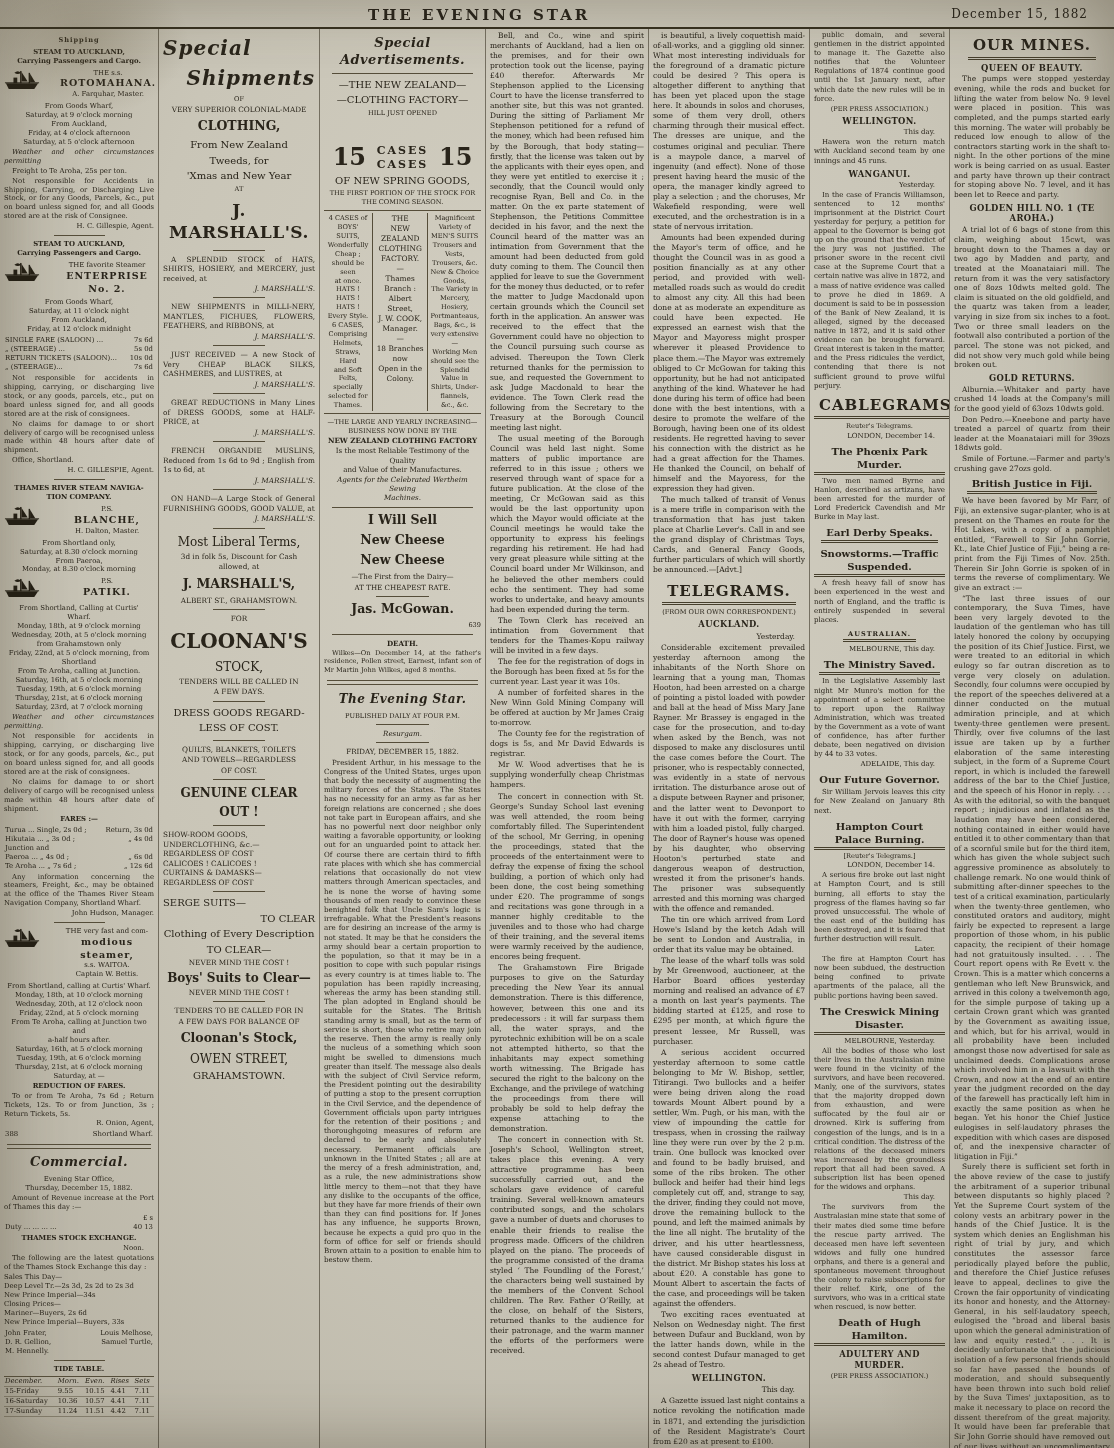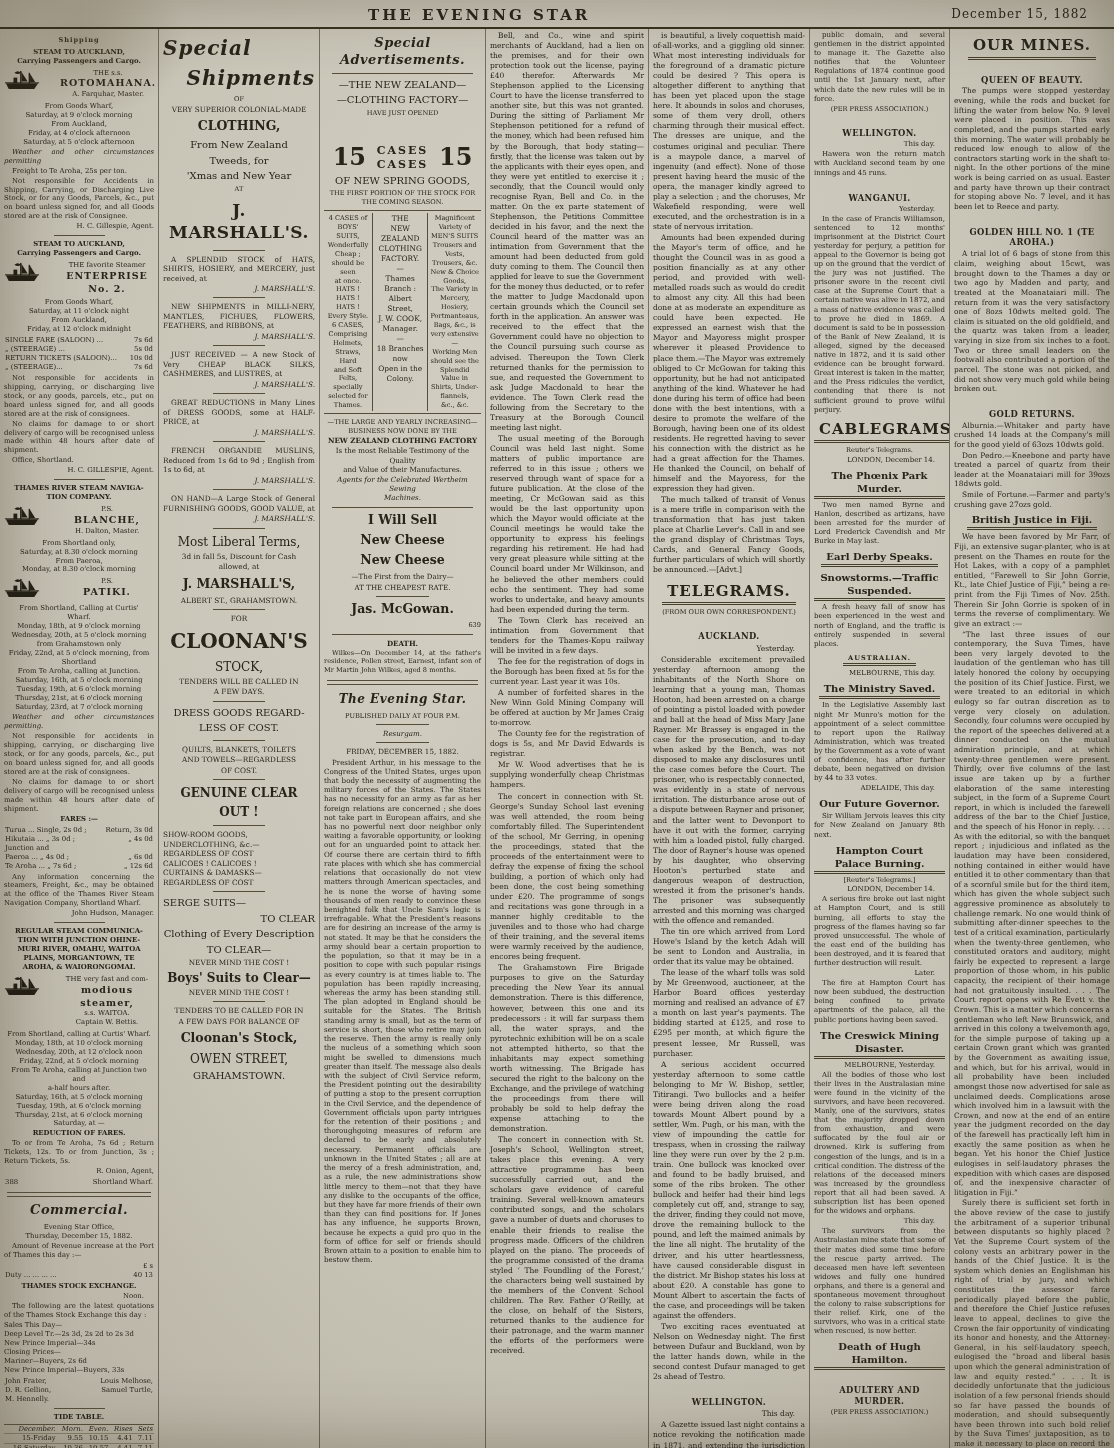--- a/index.html
+++ b/index.html
@@ -25,21 +25,21 @@
   .cols .col:nth-child(5){width:161px;font-size:7.5px;line-height:1.34;}
   .cols .col:nth-child(6){width:140px;font-size:7.0px;}
   .cols .col:nth-child(7){width:164px;font-size:7.4px;}
   .blk{margin:1px 0;}
   .p{text-indent:8px;margin:0 0 1px;}
   .pc{text-align:center;}
   .pr{text-align:right;}
   .dl{text-align:right;padding-right:10px;margin:1px 0;}
   .h1{font-size:15px;font-weight:bold;text-align:center;margin:5px 0 3px;letter-spacing:1px;}
   .h2{font-size:10px;font-weight:bold;text-align:center;margin:4px 0 2px;}
-  .h3{font-size:8.4px;font-weight:bold;text-align:center;margin:15px 0 1px;letter-spacing:.4px;}
+  .h3{font-size:8.4px;font-weight:bold;text-align:center;margin:3px 0 1px;letter-spacing:.4px;}
   .bl{font-weight:bold;font-style:italic;font-size:13px;text-align:center;margin:4px 0;letter-spacing:.5px;}
   .d1{font-size:17px;font-weight:bold;text-align:center;margin:6px 0;letter-spacing:.5px;}
   .d2{font-size:20px;font-weight:bold;text-align:center;margin:4px 0;}
   .d3{font-size:12.5px;font-weight:bold;text-align:center;margin:4px 0;}
   .script{font-style:italic;letter-spacing:1px;}
   .sm{font-size:6.6px;}
   .lg{font-size:10px;line-height:1.45;}
   .xl{font-size:12px;line-height:1.5;}
   .bold{font-weight:bold;}
   .ital{font-style:italic;}
@@ -52,21 +52,21 @@
   .lines{text-align:center;}
   .lines.al{text-align:left;}
   .ship{display:flex;gap:20px;margin:3px 0;align-items:flex-start;}
   .shipicon{flex:0 0 auto;}
   .shiplines{flex:1;text-align:center;}
   .shiplines div:nth-child(2){font-size:9.5px;font-weight:bold;letter-spacing:1px;}
   .tbl{width:100%;border-collapse:collapse;margin:2px 0;font-size:inherit;}
   .tbl td{padding:0 1px;vertical-align:top;}
   .tbl:not(.grid) td:last-child{text-align:right;}
   .tbl.grid{border-top:1px solid #554d39;border-bottom:1px solid #554d39;}
-  .tbl.grid td{text-align:right;border-bottom:1px solid rgba(85,77,57,.5);}
+  .tbl.grid td{text-align:left;border-bottom:1px solid rgba(85,77,57,.5);}
   .tbl.grid tr:first-child td{font-style:italic;}
   .box3{display:flex;align-items:stretch;border-top:1px solid #554d39;border-bottom:1px solid #554d39;margin:4px 0;padding:2px 0;}
   .box3 .cell{flex:1;padding:1px 2px;text-align:center;font-size:6.6px;line-height:1.35;}
   .box3 .cell+.cell{border-left:1px solid #554d39;}
   .box3.factory .cell:nth-child(2){flex:1.15;font-size:7.4px;}
   .box3.cases{border:none;padding:0;margin:2px 0;}
   .box3.cases .cell{border:none !important;font-weight:bold;margin-top:24px;}
   .box3.cases .cell:first-child,.box3.cases .cell:last-child{font-size:24px;line-height:1.1;}
   .box3.cases .cell:nth-child(2){font-size:11px;letter-spacing:2px;line-height:1.2;}
 </style>
@@ -257,27 +257,20 @@
             </tr>
             <tr>
               <td>Te Aroha ...  „  7s 6d ;</td>
               <td>„  12s 6d</td>
             </tr>
           </tbody>
         </table>
         <div class="blk p">Any information concerning the steamers, Freight, &amp;c., may be obtained at the office of the Thames River Steam Navigation Company, Shortland Wharf.</div>
         <div class="blk pr">John Hudson, Manager.</div>
         <div class="blk rule"></div>
-        <div class="blk lines bold">
-          <div>REGULAR STEAM COMMUNICA-</div>
-          <div>TION WITH JUNCTION OHINE-</div>
-          <div>MURI RIVER, OMAHU, WAITOA</div>
-          <div>PLAINS, MORGANTOWN, TE</div>
-          <div>AROHA, &amp; WAIORONGOMAI.</div>
-        </div>
         <div class="blk ship">
           <span class="shipicon"><svg width="36" height="21" viewBox="0 0 76 44">
               <g fill="#241f14">
                 <path d="M4 30 L72 30 L64 42 L10 42 Z"></path>
                 <rect x="20" y="18" width="8" height="12"></rect>
                 <rect x="34" y="4" width="3" height="26"></rect>
                 <rect x="52" y="8" width="3" height="22"></rect>
                 <path d="M37 6 L50 26 L37 26 Z"></path>
                 <path d="M55 10 L66 28 L55 28 Z"></path>
                 <path d="M22 8 q7 -7 14 0 q-7 5 -14 0 Z"></path>
@@ -419,21 +412,21 @@
         <div class="blk p">GREAT REDUCTIONS in Many Lines of DRESS GOODS, some at HALF-PRICE, at</div>
         <div class="blk pr ital">J. MARSHALL'S.</div>
         <div class="blk rule"></div>
         <div class="blk p">FRENCH ORGANDIE MUSLINS, Reduced from 1s 6d to 9d ; English from 1s to 6d, at</div>
         <div class="blk pr ital">J. MARSHALL'S.</div>
         <div class="blk rule"></div>
         <div class="blk p">ON HAND—A Large Stock of General FURNISHING GOODS, GOOD VALUE, at</div>
         <div class="blk pr ital">J. MARSHALL'S.</div>
         <div class="blk rule"></div>
         <div class="blk pc xl">Most Liberal Terms,</div>
-        <div class="blk pc">3d in fall 5s, Discount for Cash</div>
+        <div class="blk pc">3d in folk 5s, Discount for Cash</div>
         <div class="blk pc">allowed, at</div>
         <div class="blk d3">J. MARSHALL'S,</div>
         <div class="blk pc">ALBERT ST., GRAHAMSTOWN.</div>
         <div class="blk rule"></div>
         <div class="blk pc">FOR</div>
         <div class="blk d2">CLOONAN'S</div>
         <div class="blk pc xl">STOCK,</div>
         <div class="blk pc">TENDERS WILL BE CALLED IN</div>
         <div class="blk pc">A FEW DAYS.</div>
         <div class="blk rule"></div>
@@ -468,21 +461,21 @@
         <div class="blk pc">A FEW DAYS FOR BALANCE OF</div>
         <div class="blk d3">Cloonan's Stock,</div>
         <div class="blk pc xl">OWEN STREET,</div>
         <div class="blk pc lg">GRAHAMSTOWN.</div>
       </div>
       <div class="col">
         <div class="blk bl">Special Advertisements.</div>
         <div class="blk rule w"></div>
         <div class="blk pc lg">—THE NEW ZEALAND—</div>
         <div class="blk pc lg">—CLOTHING FACTORY—</div>
-        <div class="blk pc sm">HAVE JUST OPENED</div>
+        <div class="blk pc sm">HILL JUST OPENED</div>
         <div class="blk box3 cases">
           <div class="cell">
             <div>15</div>
           </div>
           <div class="cell">
             <div>CASES</div>
             <div>CASES</div>
           </div>
           <div class="cell">
             <div>15</div>

